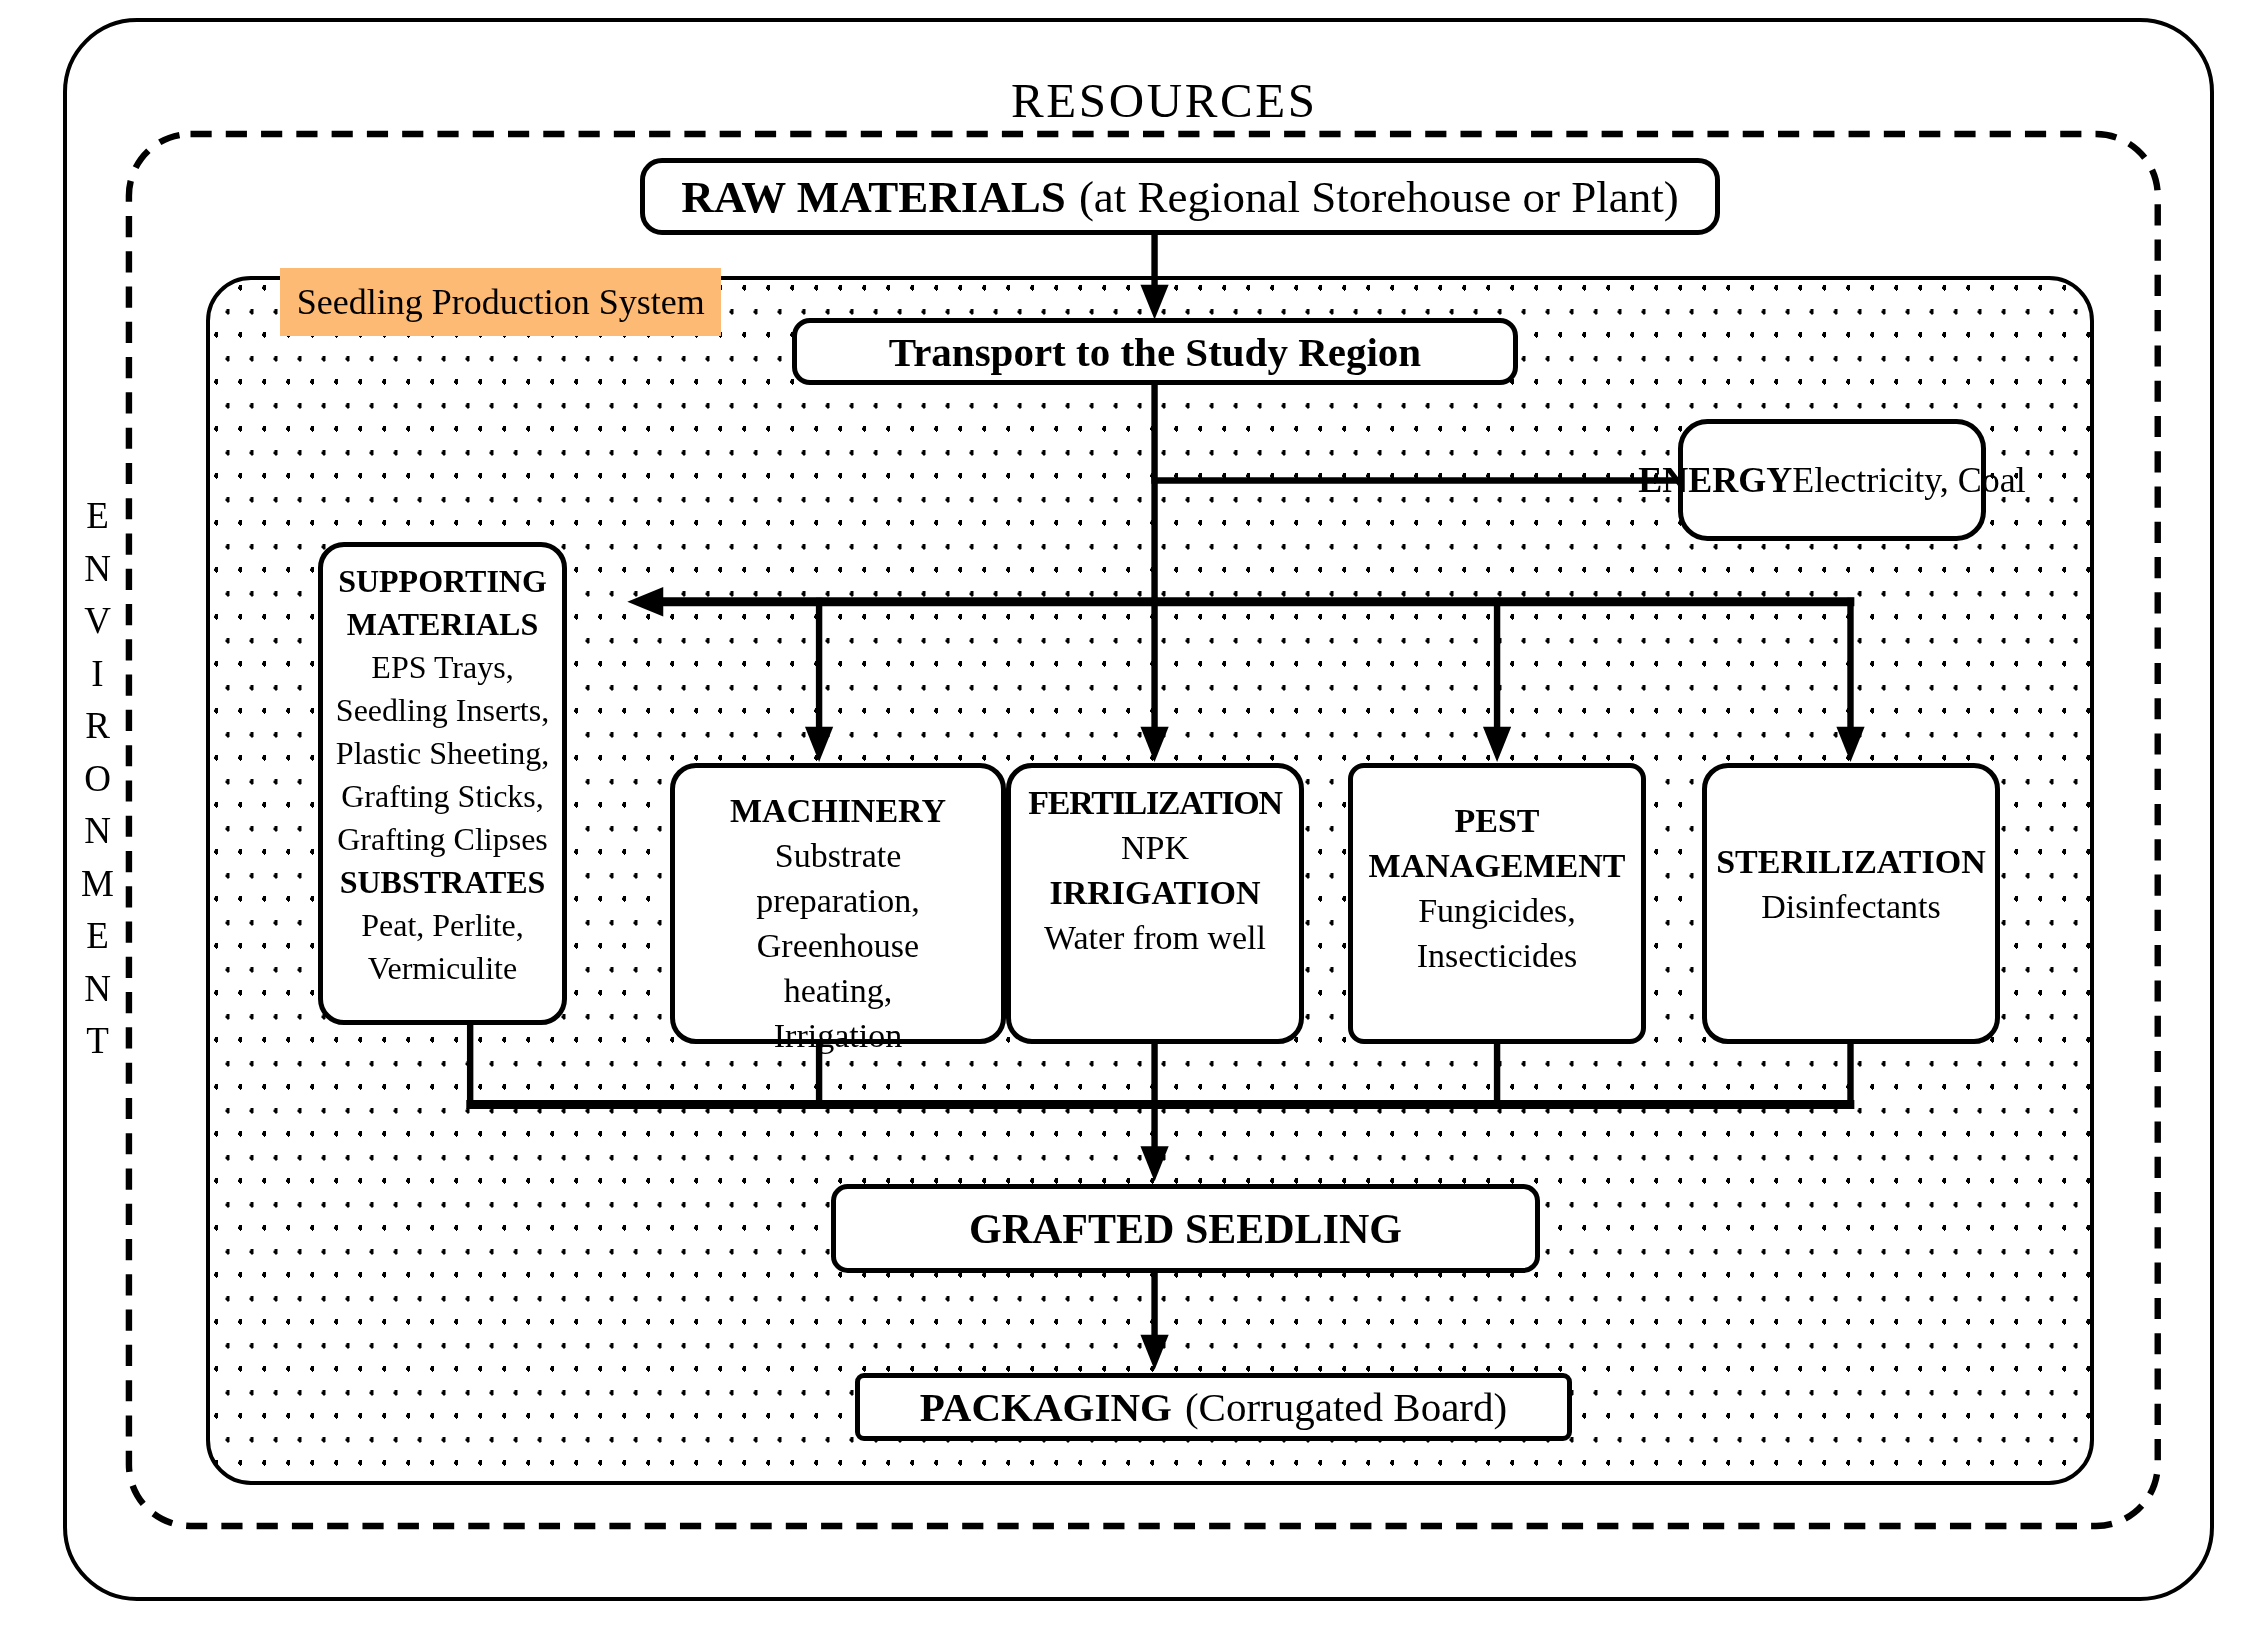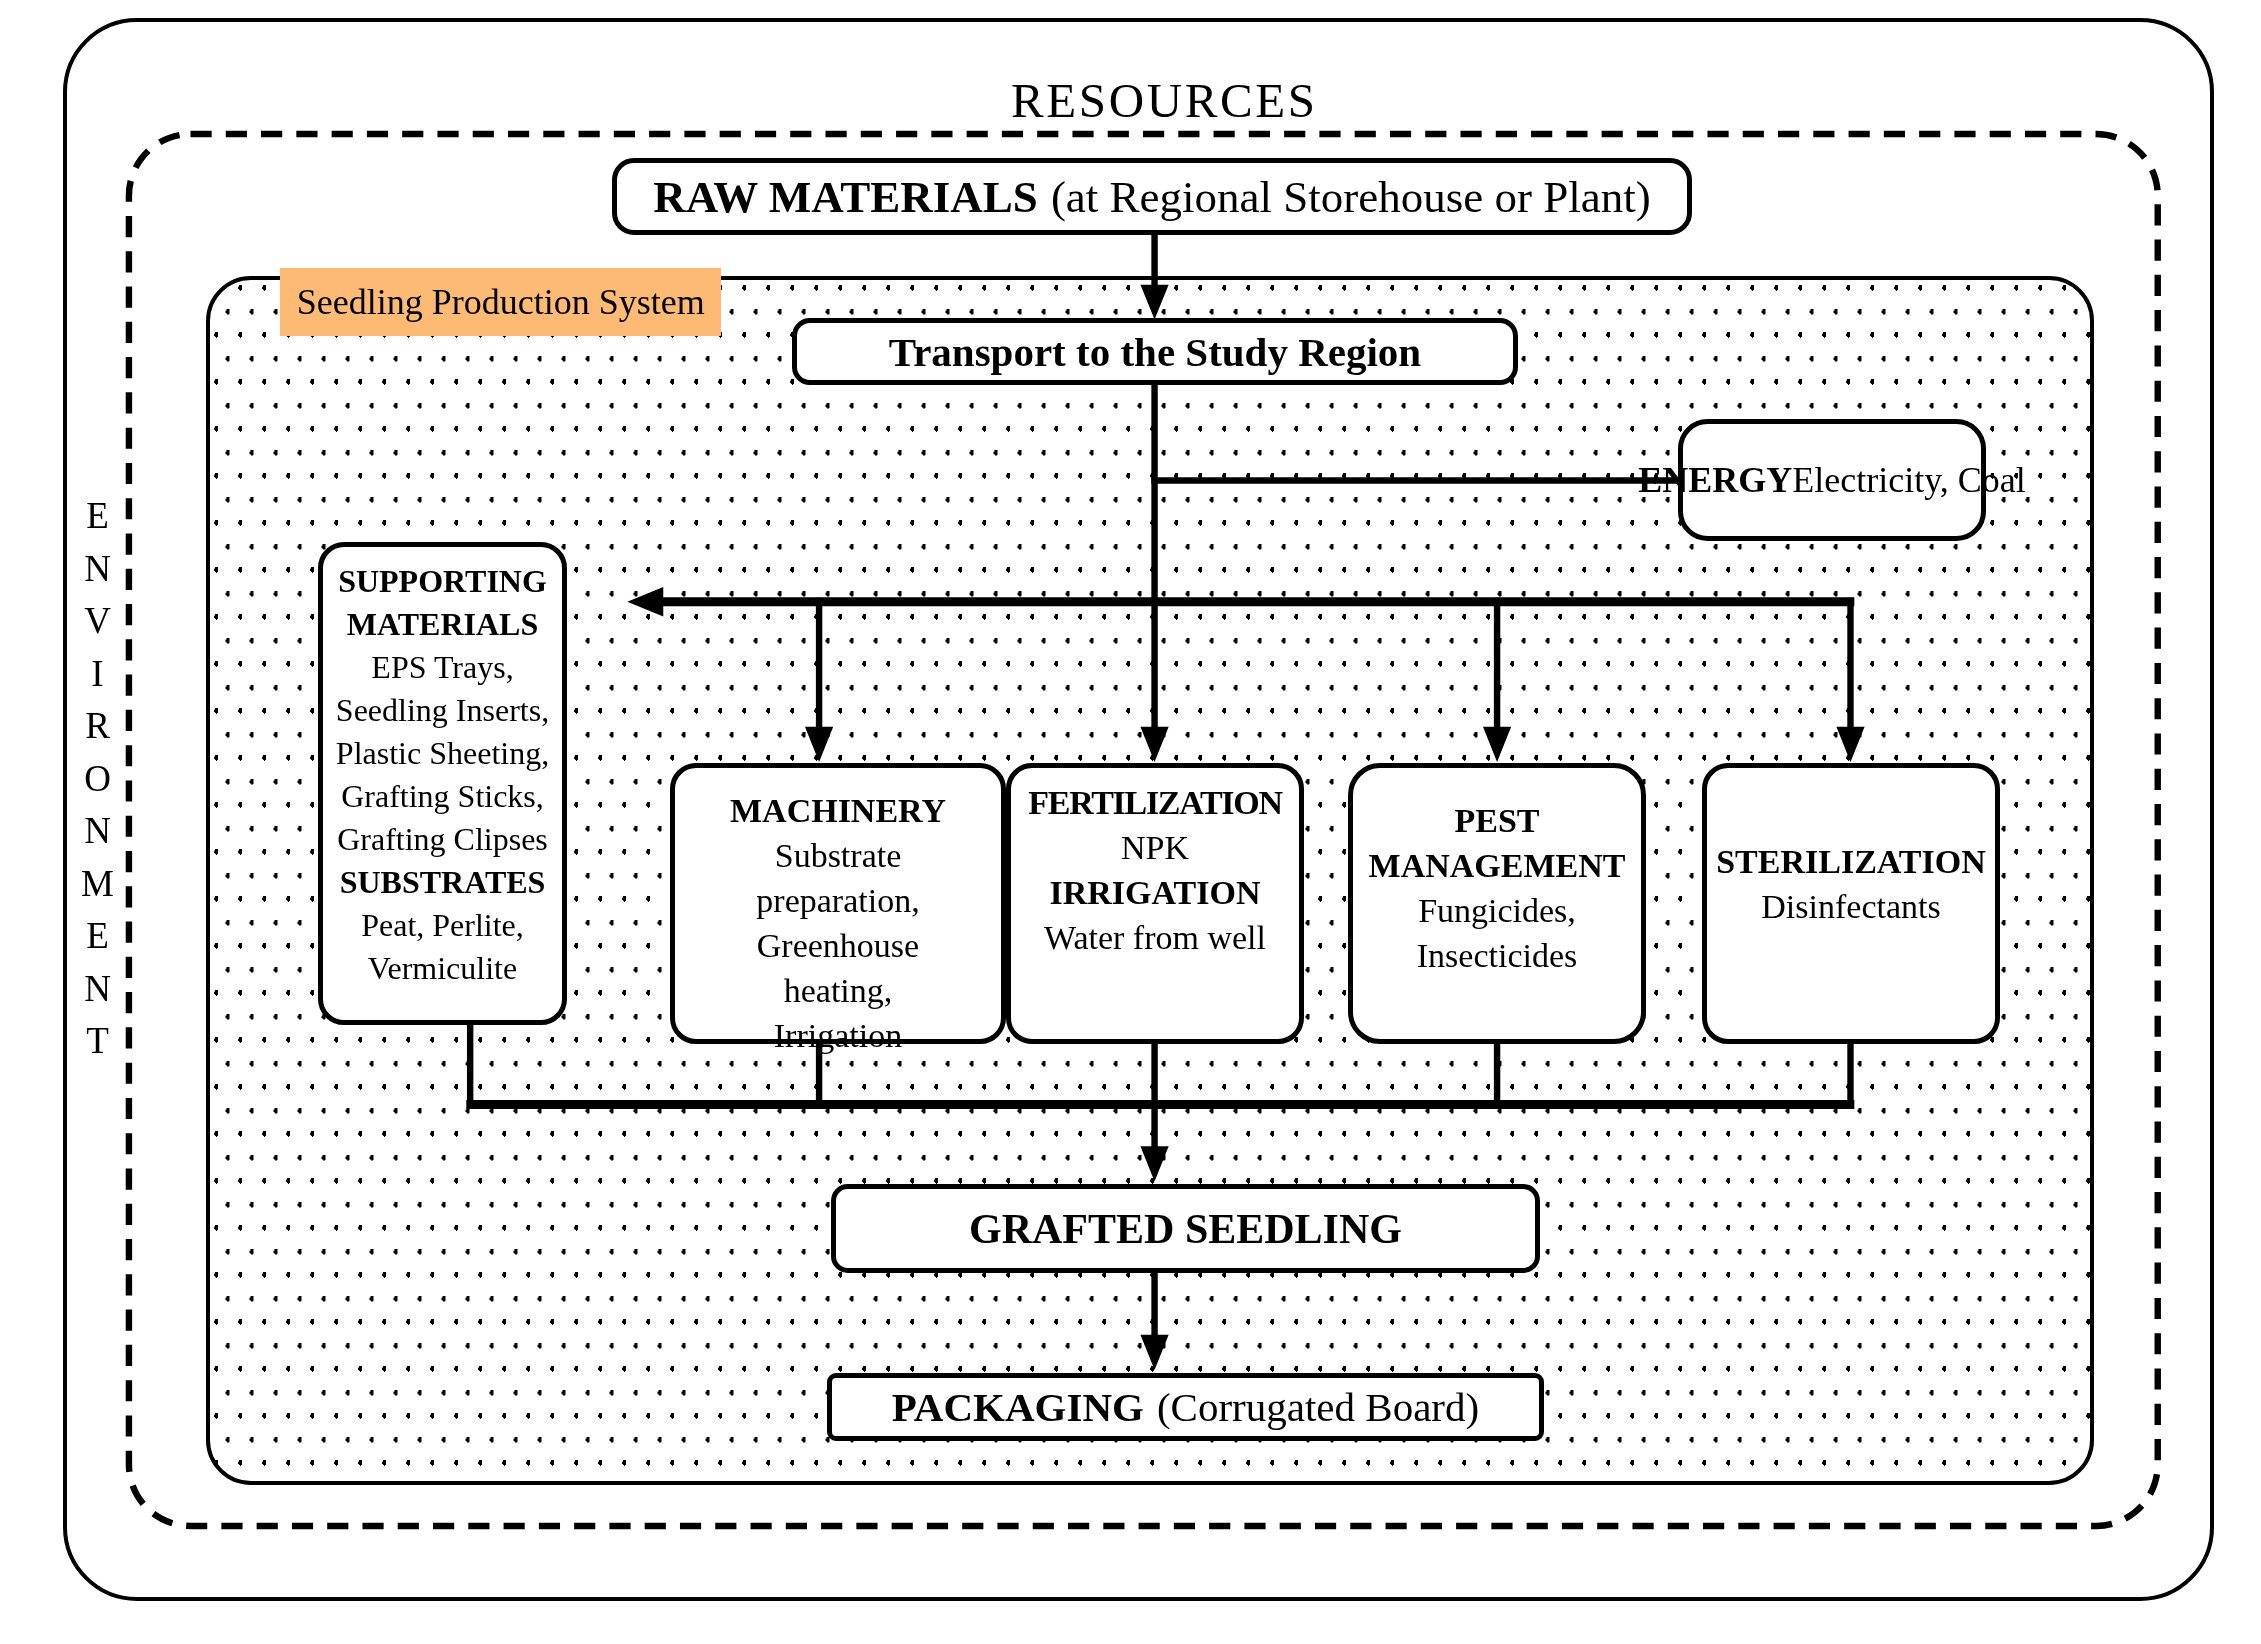--- a/index.html
+++ b/index.html
@@ -42,32 +42,32 @@
     position:absolute;left:280px;top:268px;height:68px;line-height:68px;
     padding:0 16.7px;background:#fdba74;font-size:36px;z-index:4;white-space:nowrap;
   }
   
   .box{
     position:absolute;background:#fff;border:5.1px solid #000;z-index:3;
     display:flex;align-items:center;justify-content:center;text-align:center;
     box-sizing:border-box;
   }
   .b{font-weight:bold;}
-  .row{flex-direction:row;column-gap:13px;white-space:nowrap;}
+  .row{flex-direction:row;column-gap:13px;white-space:nowrap;margin-left:28px;}
   .col{flex-direction:column;justify-content:flex-start;}
   .ln{line-height:45px;white-space:nowrap;}
   .box.raw{left:612px;top:158px;width:1080px;height:77px;border-radius:22px;font-size:45px;}
   .box.transport{left:792px;top:318px;width:726px;height:67px;border-radius:18px;font-size:41px;}
   .box.energy{left:1678px;top:419px;width:308px;height:122px;border-radius:29.5px;font-size:36px;flex-direction:row;}
   .box.energy .ln{line-height:50px;}
   .box.supporting{left:318px;top:542px;width:249px;height:483px;border-radius:26px;font-size:32px;padding-top:13px;}
   .box.supporting .ln{line-height:43px;}
   .box.machinery{left:670px;top:763px;width:336px;height:281px;border-radius:26px;font-size:34px;padding-top:20px;}
   .box.fertilization{left:1006px;top:763px;width:298px;height:281px;border-radius:26px;font-size:34px;padding-top:11.5px;}
-  .box.pest{left:1348px;top:763px;width:298px;height:281px;border-radius:32px;font-size:34px;padding-top:29.5px;}
+  .box.pest{left:1348px;top:763px;width:298px;height:281px;border-radius:16px;font-size:34px;padding-top:29.5px;}
   .box.sterilization{left:1702px;top:763px;width:298px;height:281px;border-radius:26px;font-size:34px;padding-top:71px;}
   .box.grafted{left:831px;top:1184px;width:709px;height:89px;border-radius:16.7px;font-size:42px;}
   .box.packaging{left:827px;top:1373px;width:717px;height:68px;border-radius:9px;font-size:41px;}
   .tight{letter-spacing:-1.3px;}
 </style>
 </head>
 <body>
 
 <div class="canvas">
 

